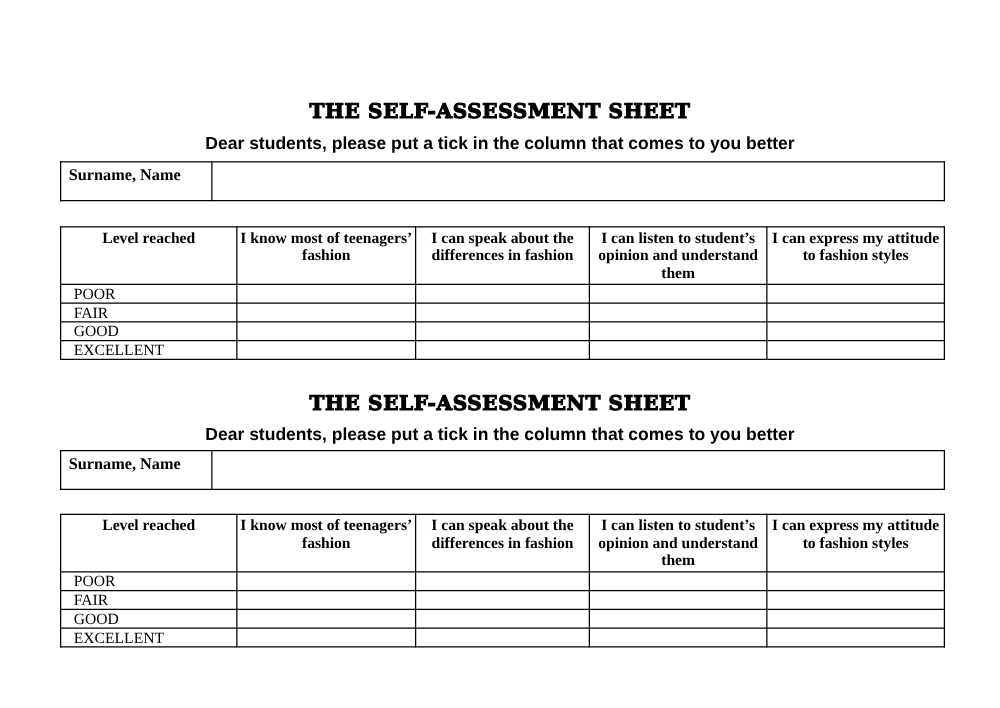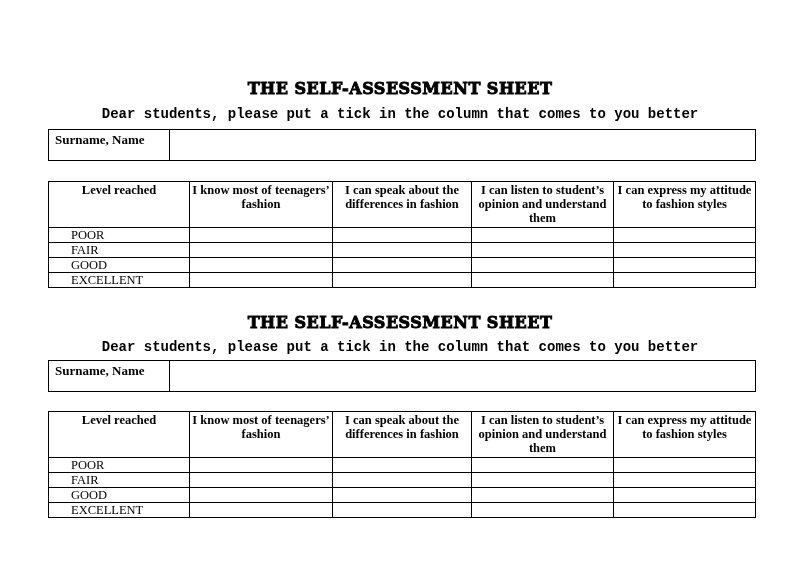--- a/index.html
+++ b/index.html
@@ -22,21 +22,21 @@
     font-size: 16px;
     line-height: 20px;
     letter-spacing: 0.5px;
     -webkit-text-stroke: 0.9px #000000;
   }
   .sheet-title.first { margin-top: 79px; }
   .sheet-title.second { margin-top: 25px; }
   .sheet-instruction {
     margin: 8px 0 0 0;
     text-align: center;
-    font-family: Liberation Mono, monospace;
+    font-family: Liberation Sans, sans-serif;
     font-weight: bold;
     font-size: 14px;
     line-height: 15px;
   }
   .sheet-instruction.second { margin-top: 7px; }
   table {
     border-collapse: collapse;
     table-layout: fixed;
     margin-left: 48px;
     width: 707px;
@@ -65,21 +65,21 @@
     height: 43px;
     padding: 1px 2px;
   }
   .main-table td {
     height: 14px;
     font-size: 12.5px;
     line-height: 14px;
     padding: 0;
   }
   .main-table td.level-cell {
-    padding-left: 22px;
+    padding-left: 10px;
     vertical-align: top;
   }
 </style>
 </head>
 <body>
 
 <div>
   <h1 class="sheet-title first">THE SELF-ASSESSMENT SHEET</h1>
   <p class="sheet-instruction">Dear students, please put a tick in the column that comes to you better</p>
 

